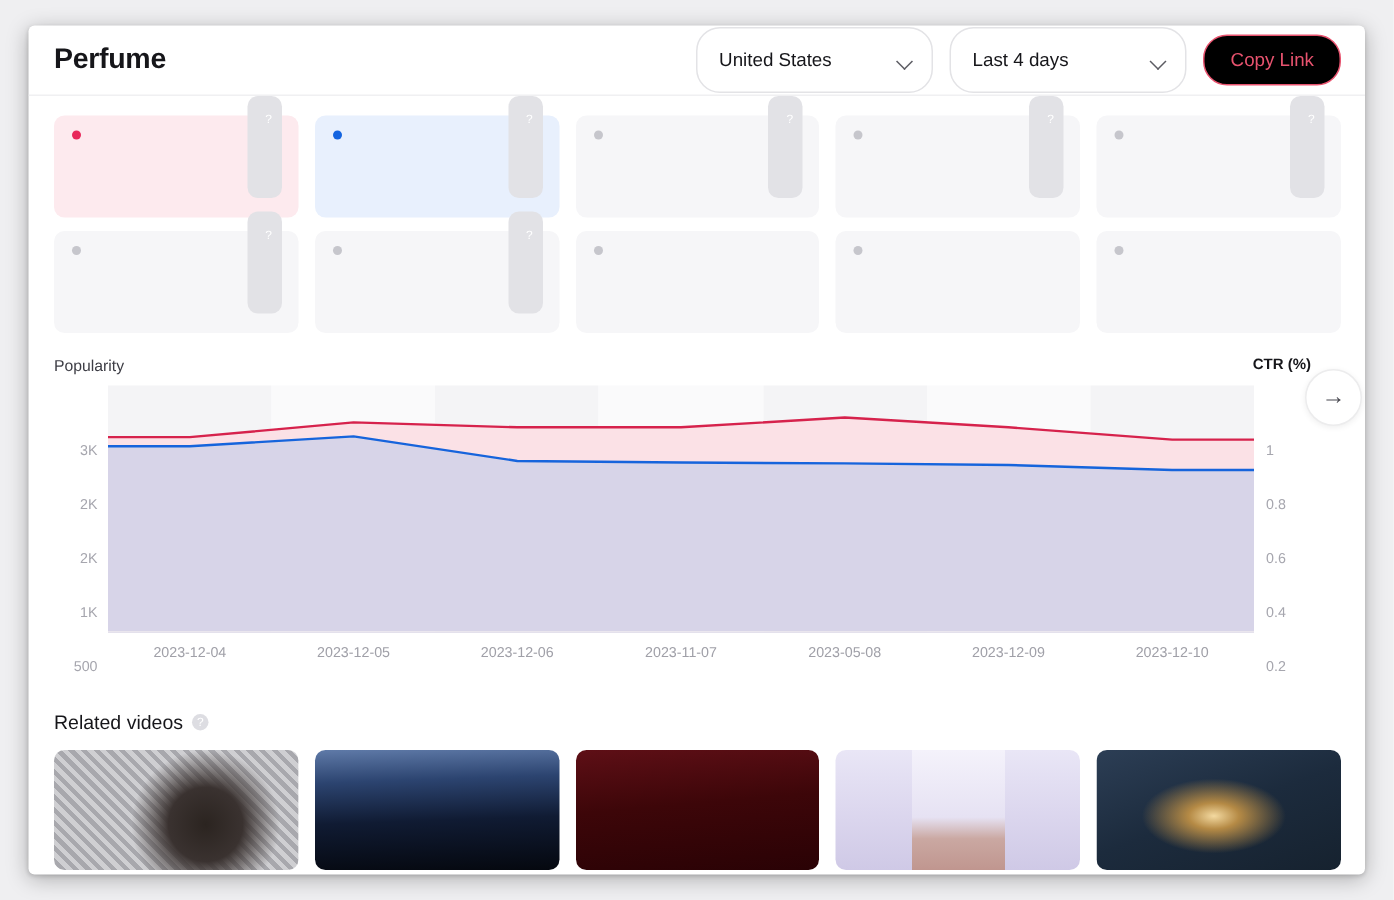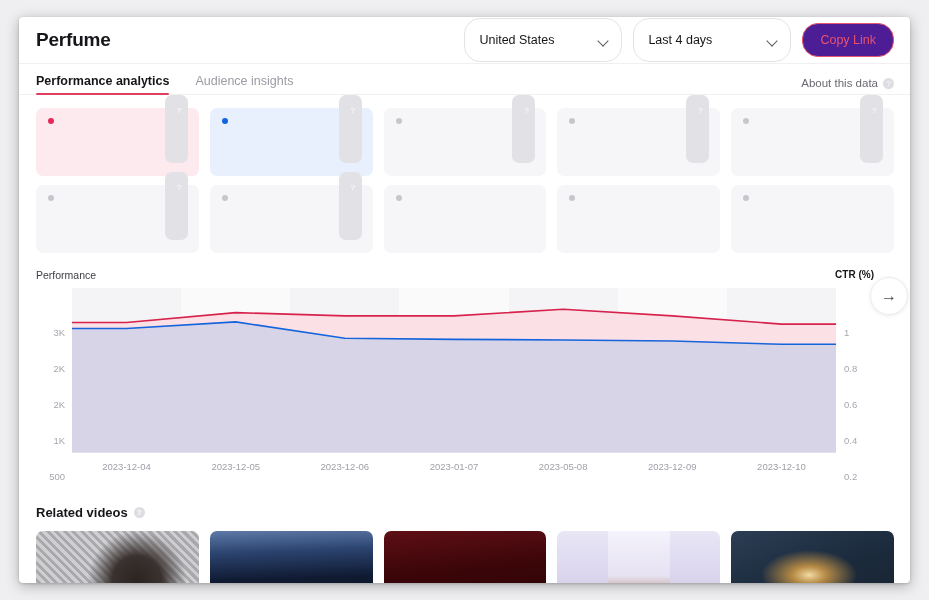--- a/index.html
+++ b/index.html
@@ -51,21 +51,21 @@
   .chev::before {
     content: ""; position: absolute; left: 1px; top: 2px;
     width: 7px; height: 7px;
     border-right: 1.4px solid #5c5c63;
     border-bottom: 1.4px solid #5c5c63;
     transform: rotate(45deg);
   }
   .copy-link {
     height: 30px; padding: 16px 17px;
     border: 1px solid #e8536f; border-radius: 16px;
-    background: #4c1d95; color: #e8536f;
+    background: #000000; color: #e8536f;
     font-size: 12.5px; font-family: "Liberation Sans", sans-serif;
     cursor: pointer;
     display: flex; align-items: center;
   }
 
   
   .tabbar {
     height: 31px;
     display: flex; align-items: flex-end;
     padding: 0 16px 0 17px;
@@ -189,21 +189,21 @@
     cursor: pointer; z-index: 5;
     color: #4a4a52; font-size: 16px;
   }
 
   
   .related {
     margin: 16px 16px 0 17px;
   }
   .related-head {
     display: flex; align-items: center; gap: 6px;
-    font-size: 13px; font-weight: bold; color: #16161a;
+    font-size: 13px; font-weight: normal; color: #16161a;
   }
   .thumbs {
     display: flex; gap: 11px; margin-top: 11px;
   }
   .thumb {
     flex: 1; height: 80px; border-radius: 7px;
     background: #ccc; overflow: hidden; cursor: pointer;
   }
   .t0 { background:
       radial-gradient(circle at 62% 62%, #2b2420 0%, #3a3230 22%, rgba(58,50,48,0) 44%),
@@ -234,28 +234,20 @@
         <span class="chev"></span>
       </div>
       <div class="select-pill wide">
         <span class="sel-label">Last 4 days</span>
         <span class="chev"></span>
       </div>
       <button class="copy-link">Copy Link</button>
     </div>
   </div>
 
-  <div class="tabbar">
-    <div class="tab active">Performance analytics</div>
-    <div class="tab">Audience insights</div>
-    <div class="about-data">
-      <span>About this data</span>
-      <span class="qmark">?</span>
-    </div>
-  </div>
 
   <div class="cards">
     <div class="card-row" id="row1">
         <div class="card pink">
           <div class="card-head">
             <span class="dot pink"></span>
             <span></span>
           </div>
           <div class="card-val">
             <span class="card-num"></span>
@@ -358,21 +350,21 @@
           </div>
           <div class="card-val">
             <span class="card-num"></span>
             <span class="card-sub"></span>
           </div>
         </div>
       </div>
   </div>
 
   <div class="chart-wrap">
-    <div class="chart-title-l">Performance</div>
+    <div class="chart-title-l">Popularity</div>
     <div class="chart-title-r">CTR (%)</div>
 
     <div class="axis-l" id="axisL">
         <div class="tick" style="top: 8px;">3K</div>
         <div class="tick" style="top: 44px;">2K</div>
         <div class="tick" style="top: 80px;">2K</div>
         <div class="tick" style="top: 116px;">1K</div>
         <div class="tick" style="top: 152px;">500</div>
       </div>
     <div class="axis-r" id="axisR">
@@ -399,21 +391,21 @@
           <path d="M0.00 24.67 L7.14 24.67 L21.43 20.67 L35.71 30.67 L50.00 31.33 L64.29 31.67 L78.57 32.33 L92.86 34.33 L100.00 34.33 L100 100 L0 100 Z" fill="#d7d4e8"></path>
           <path d="M0.00 24.67 L7.14 24.67 L21.43 20.67 L35.71 30.67 L50.00 31.33 L64.29 31.67 L78.57 32.33 L92.86 34.33 L100.00 34.33" fill="none" stroke="#1664dc" stroke-width="1.6" vector-effect="non-scaling-stroke" stroke-linejoin="round"></path>
         </svg>
     </div>
 
     <div class="baseline"></div>
     <div class="xaxis" id="xaxis">
         <div class="xlabel" style="left: 7.14286%;">2023-12-04</div>
         <div class="xlabel" style="left: 21.4286%;">2023-12-05</div>
         <div class="xlabel" style="left: 35.7143%;">2023-12-06</div>
-        <div class="xlabel" style="left: 50%;">2023-01-07</div>
+        <div class="xlabel" style="left: 50%;">2023-11-07</div>
         <div class="xlabel" style="left: 64.2857%;">2023-05-08</div>
         <div class="xlabel" style="left: 78.5714%;">2023-12-09</div>
         <div class="xlabel" style="left: 92.8571%;">2023-12-10</div>
       </div>
 
     <div class="next-btn">→</div>
   </div>
 
   <div class="related">
     <div class="related-head">

